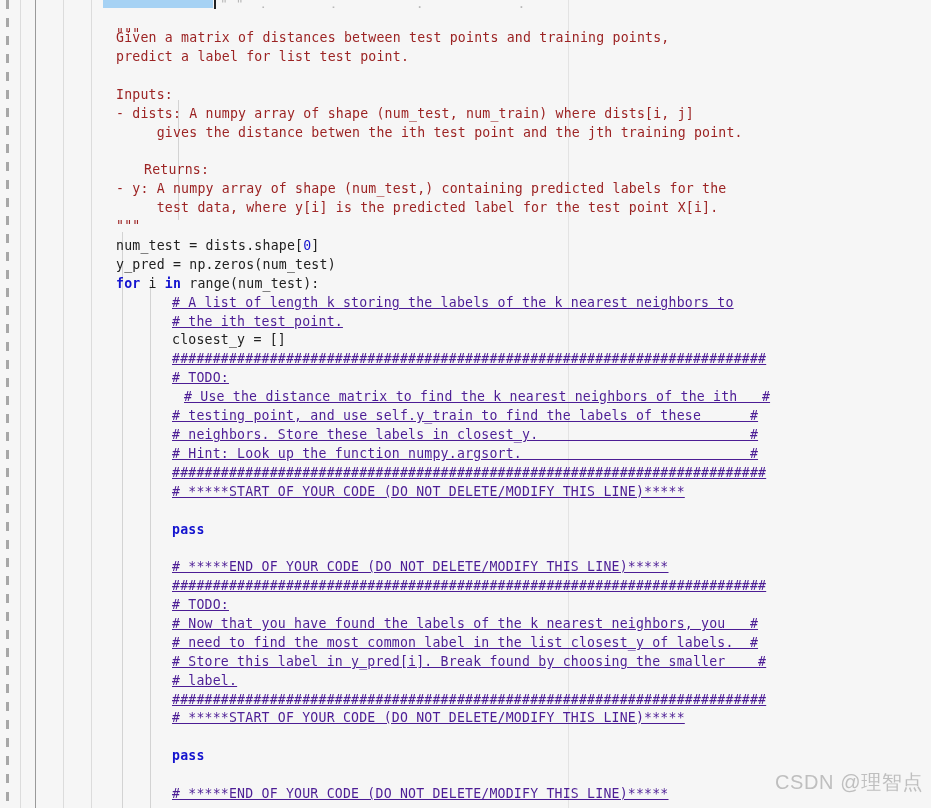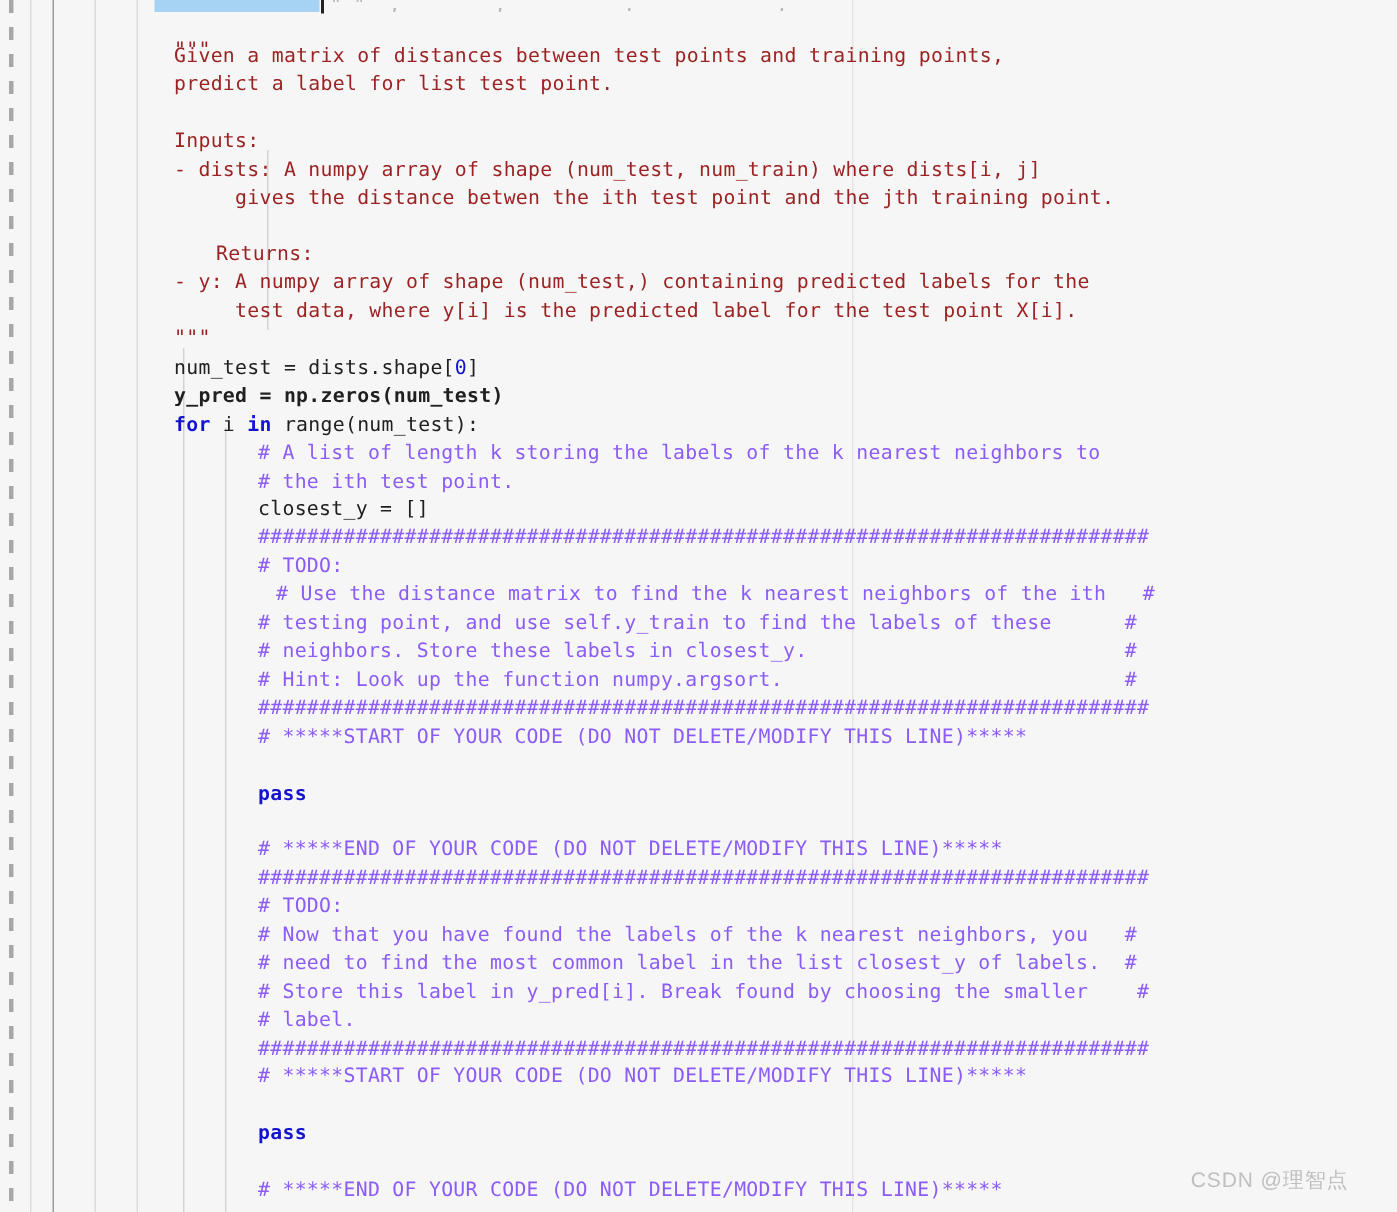--- a/index.html
+++ b/index.html
@@ -115,32 +115,32 @@
   .line {
     position: absolute;
     left: 0;
     white-space: pre;
     font-size: 13.2px;
     line-height: 19.3px;
     font-family: "DejaVu Sans Mono", "Liberation Mono", monospace;
     letter-spacing: .2px;
   }
   .tok-doc  { color: #9c2323; }
-  .tok-com  { color: #8b5cf6; }
+  .tok-com  { color: #4c1d95; text-decoration: underline; }
   .tok-kw   { color: #1414cf; font-weight: 600; }
   .tok-txt  { color: #202020; }
   .tok-num  { color: #1414cf; }
 
   
   .watermark {
     position: absolute;
-    right: 32px;
+    right: 8px;
     bottom: 12px;
     font-family: "Liberation Sans", sans-serif;
-    font-size: 14px;
+    font-size: 20px;
     color: #bfbfbf;
     letter-spacing: .6px;
     user-select: none;
   }
 </style>
 </head>
 <body>
 
 <div id="editor">
 
@@ -173,21 +173,21 @@
         <div class="line" style="top: 66px; left: 116px;"><span class="tok-doc"></span></div>
         <div class="line" style="top: 85px; left: 116px;"><span class="tok-doc">Inputs:</span></div>
         <div class="line" style="top: 104px; left: 116px;"><span class="tok-doc">- dists: A numpy array of shape (num_test, num_train) where dists[i, j]</span></div>
         <div class="line" style="top: 123px; left: 116px;"><span class="tok-doc">     gives the distance betwen the ith test point and the jth training point.</span></div>
         <div class="line" style="top: 142px; left: 116px;"><span class="tok-doc"></span></div>
         <div class="line" style="top: 160px; left: 116px; margin-left: 28px;"><span class="tok-doc">Returns:</span></div>
         <div class="line" style="top: 179px; left: 116px;"><span class="tok-doc">- y: A numpy array of shape (num_test,) containing predicted labels for the</span></div>
         <div class="line" style="top: 198px; left: 116px;"><span class="tok-doc">     test data, where y[i] is the predicted label for the test point X[i].</span></div>
         <div class="line" style="top: 216px; left: 116px;"><span class="tok-doc">"""</span></div>
         <div class="line" style="top: 236px; left: 116px;"><span class="tok-txt">num_test = dists.shape</span><span class="tok-txt">[</span><span class="tok-num">0</span><span class="tok-txt">]</span></div>
-        <div class="line" style="top: 255px; left: 116px; font-weight: bold;"><span class="tok-txt">y_pred = np.zeros(num_test)</span></div>
+        <div class="line" style="top: 255px; left: 116px;"><span class="tok-txt">y_pred = np.zeros(num_test)</span></div>
         <div class="line" style="top: 274px; left: 116px;"><span class="tok-kw">for</span><span class="tok-txt"> i </span><span class="tok-kw">in</span><span class="tok-txt"> range(num_test):</span></div>
         <div class="line" style="top: 293px; left: 172px;"><span class="tok-com"># A list of length k storing the labels of the k nearest neighbors to</span></div>
         <div class="line" style="top: 312px; left: 172px;"><span class="tok-com"># the ith test point.</span></div>
         <div class="line" style="top: 330px; left: 172px;"><span class="tok-txt">closest_y = []</span></div>
         <div class="line" style="top: 349px; left: 172px;"><span class="tok-com">#########################################################################</span></div>
         <div class="line" style="top: 368px; left: 172px;"><span class="tok-com"># TODO:</span></div>
         <div class="line" style="top: 387px; left: 184px; text-align: right;"><span class="tok-com"># Use the distance matrix to find the k nearest neighbors of the ith   #</span></div>
         <div class="line" style="top: 406px; left: 172px;"><span class="tok-com"># testing point, and use self.y_train to find the labels of these      #</span></div>
         <div class="line" style="top: 425px; left: 172px;"><span class="tok-com"># neighbors. Store these labels in closest_y.                          #</span></div>
         <div class="line" style="top: 444px; left: 172px;"><span class="tok-com"># Hint: Look up the function numpy.argsort.                            #</span></div>

